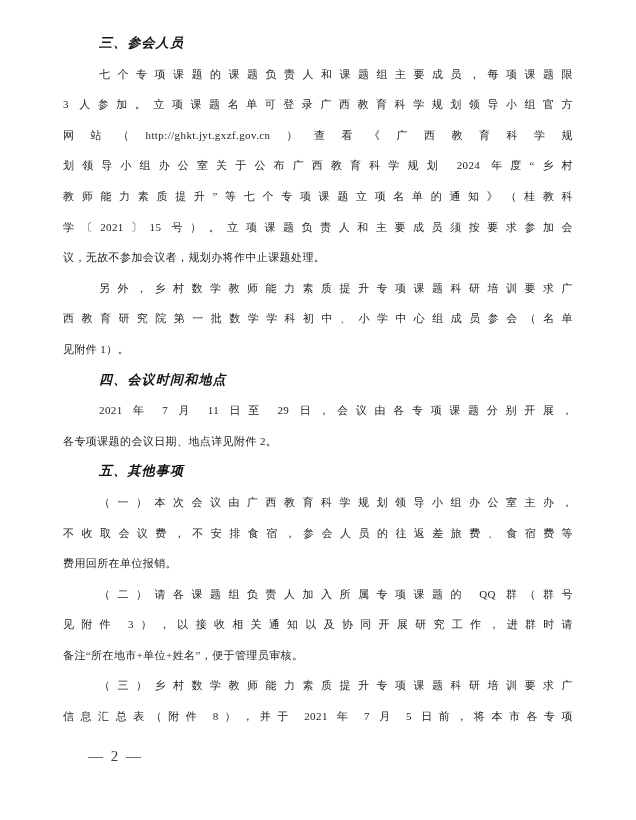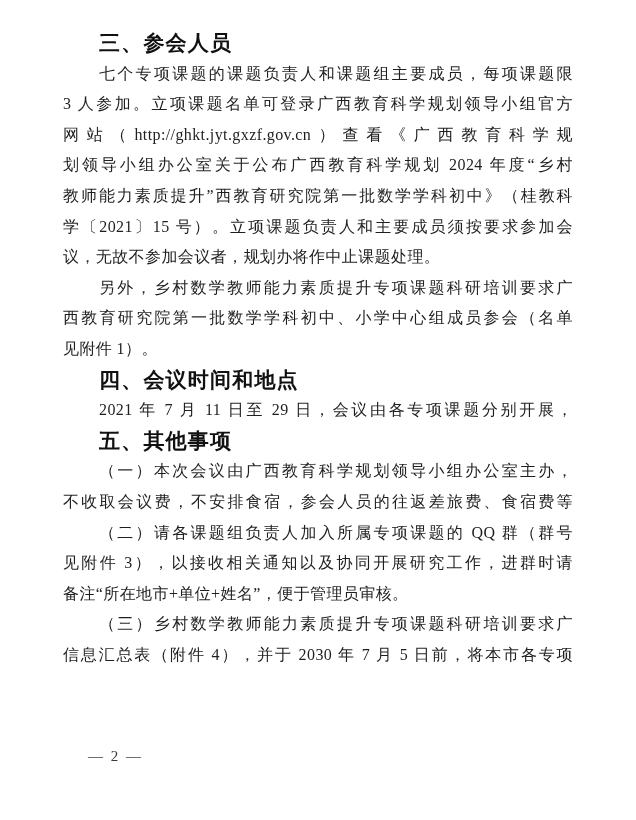--- a/index.html
+++ b/index.html
@@ -15,40 +15,41 @@
   }
   .content {
     position: absolute;
     left: 63px;
     top: 28px;
     width: 510px;
   }
   .line {
     height: 30.6px;
     line-height: 30.6px;
-    font-size: 16px;
+    font-size: 11px;
     letter-spacing: 0.4px;
     overflow: hidden;
     text-align: left;
   }
   .line.just {
     text-align: justify;
     text-align-last: justify;
     text-justify: inter-character;
   }
   .line.indent {
     padding-left: 36px;
   }
   .line.heading {
     font-family: "Liberation Sans", "DejaVu Sans", sans-serif;
     font-weight: 700;
-    font-size: 21px;
+    font-size: 13px;
     letter-spacing: 1.2px;
     color: #111111;
     padding-left: 36px;
+    font-style: italic;
   }
   .page-number {
     position: absolute;
     left: 88px;
     top: 748px;
     font-family: "Liberation Serif", "DejaVu Serif", serif;
     font-size: 15px;
     letter-spacing: 2px;
     color: #3a3a3a;
   }
@@ -56,31 +57,33 @@
 </head>
 <body>
 
 <div class="page">
   <div class="content">
       <div class="line heading">三、参会人员</div>
       <div class="line just indent">七个专项课题的课题负责人和课题组主要成员，每项课题限</div>
       <div class="line just">3 人参加。立项课题名单可登录广西教育科学规划领导小组官方</div>
       <div class="line just">网站（http://ghkt.jyt.gxzf.gov.cn）查看《广西教育科学规</div>
       <div class="line just">划领导小组办公室关于公布广西教育科学规划 2024 年度“乡村</div>
-      <div class="line just">教师能力素质提升”西教育研究院第一批数学学科初中》（桂教科</div>
+      <div class="line just">教师能力素质提升”等七个专项课题立项名单的通知》（桂教科</div>
       <div class="line just">学〔2021〕15 号）。立项课题负责人和主要成员须按要求参加会</div>
       <div class="line">议，无故不参加会议者，规划办将作中止课题处理。</div>
       <div class="line just indent">另外，乡村数学教师能力素质提升专项课题科研培训要求广</div>
       <div class="line just">西教育研究院第一批数学学科初中、小学中心组成员参会（名单</div>
       <div class="line">见附件 1）。</div>
       <div class="line heading">四、会议时间和地点</div>
       <div class="line just indent">2021 年 7 月 11 日至 29 日，会议由各专项课题分别开展，</div>
+      <div class="line">各专项课题的会议日期、地点详见附件 2。</div>
       <div class="line heading">五、其他事项</div>
       <div class="line just indent">（一）本次会议由广西教育科学规划领导小组办公室主办，</div>
       <div class="line just">不收取会议费，不安排食宿，参会人员的往返差旅费、食宿费等</div>
+      <div class="line">费用回所在单位报销。</div>
       <div class="line just indent">（二）请各课题组负责人加入所属专项课题的 QQ 群（群号</div>
       <div class="line just">见附件 3），以接收相关通知以及协同开展研究工作，进群时请</div>
       <div class="line">备注“所在地市+单位+姓名”，便于管理员审核。</div>
       <div class="line just indent">（三）乡村数学教师能力素质提升专项课题科研培训要求广</div>
-      <div class="line just">信息汇总表（附件 4），并于 2030 年 7 月 5 日前，将本市各专项</div>
+      <div class="line just">信息汇总表（附件 8），并于 2021 年 7 月 5 日前，将本市各专项</div>
     </div>
   <div class="page-number">— 2 —</div>
 </div>
 
 </body></html>

